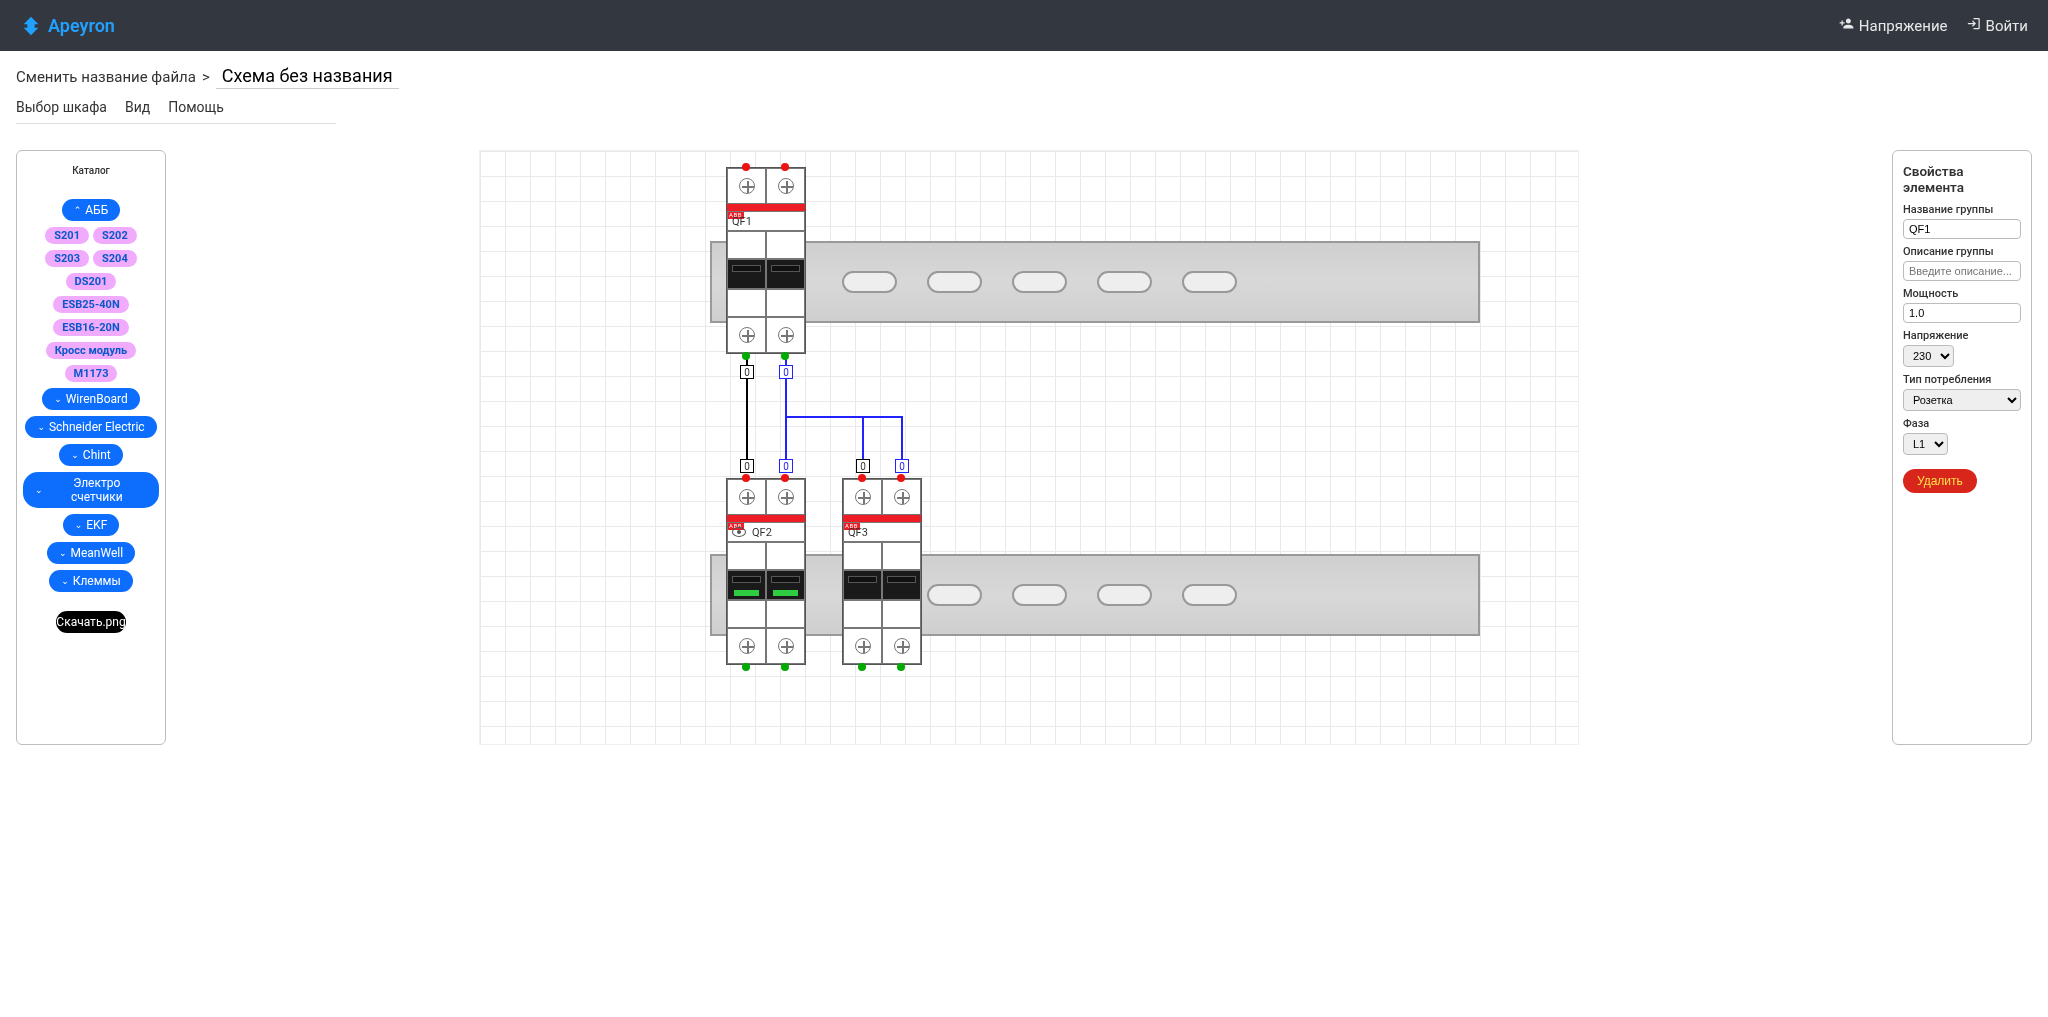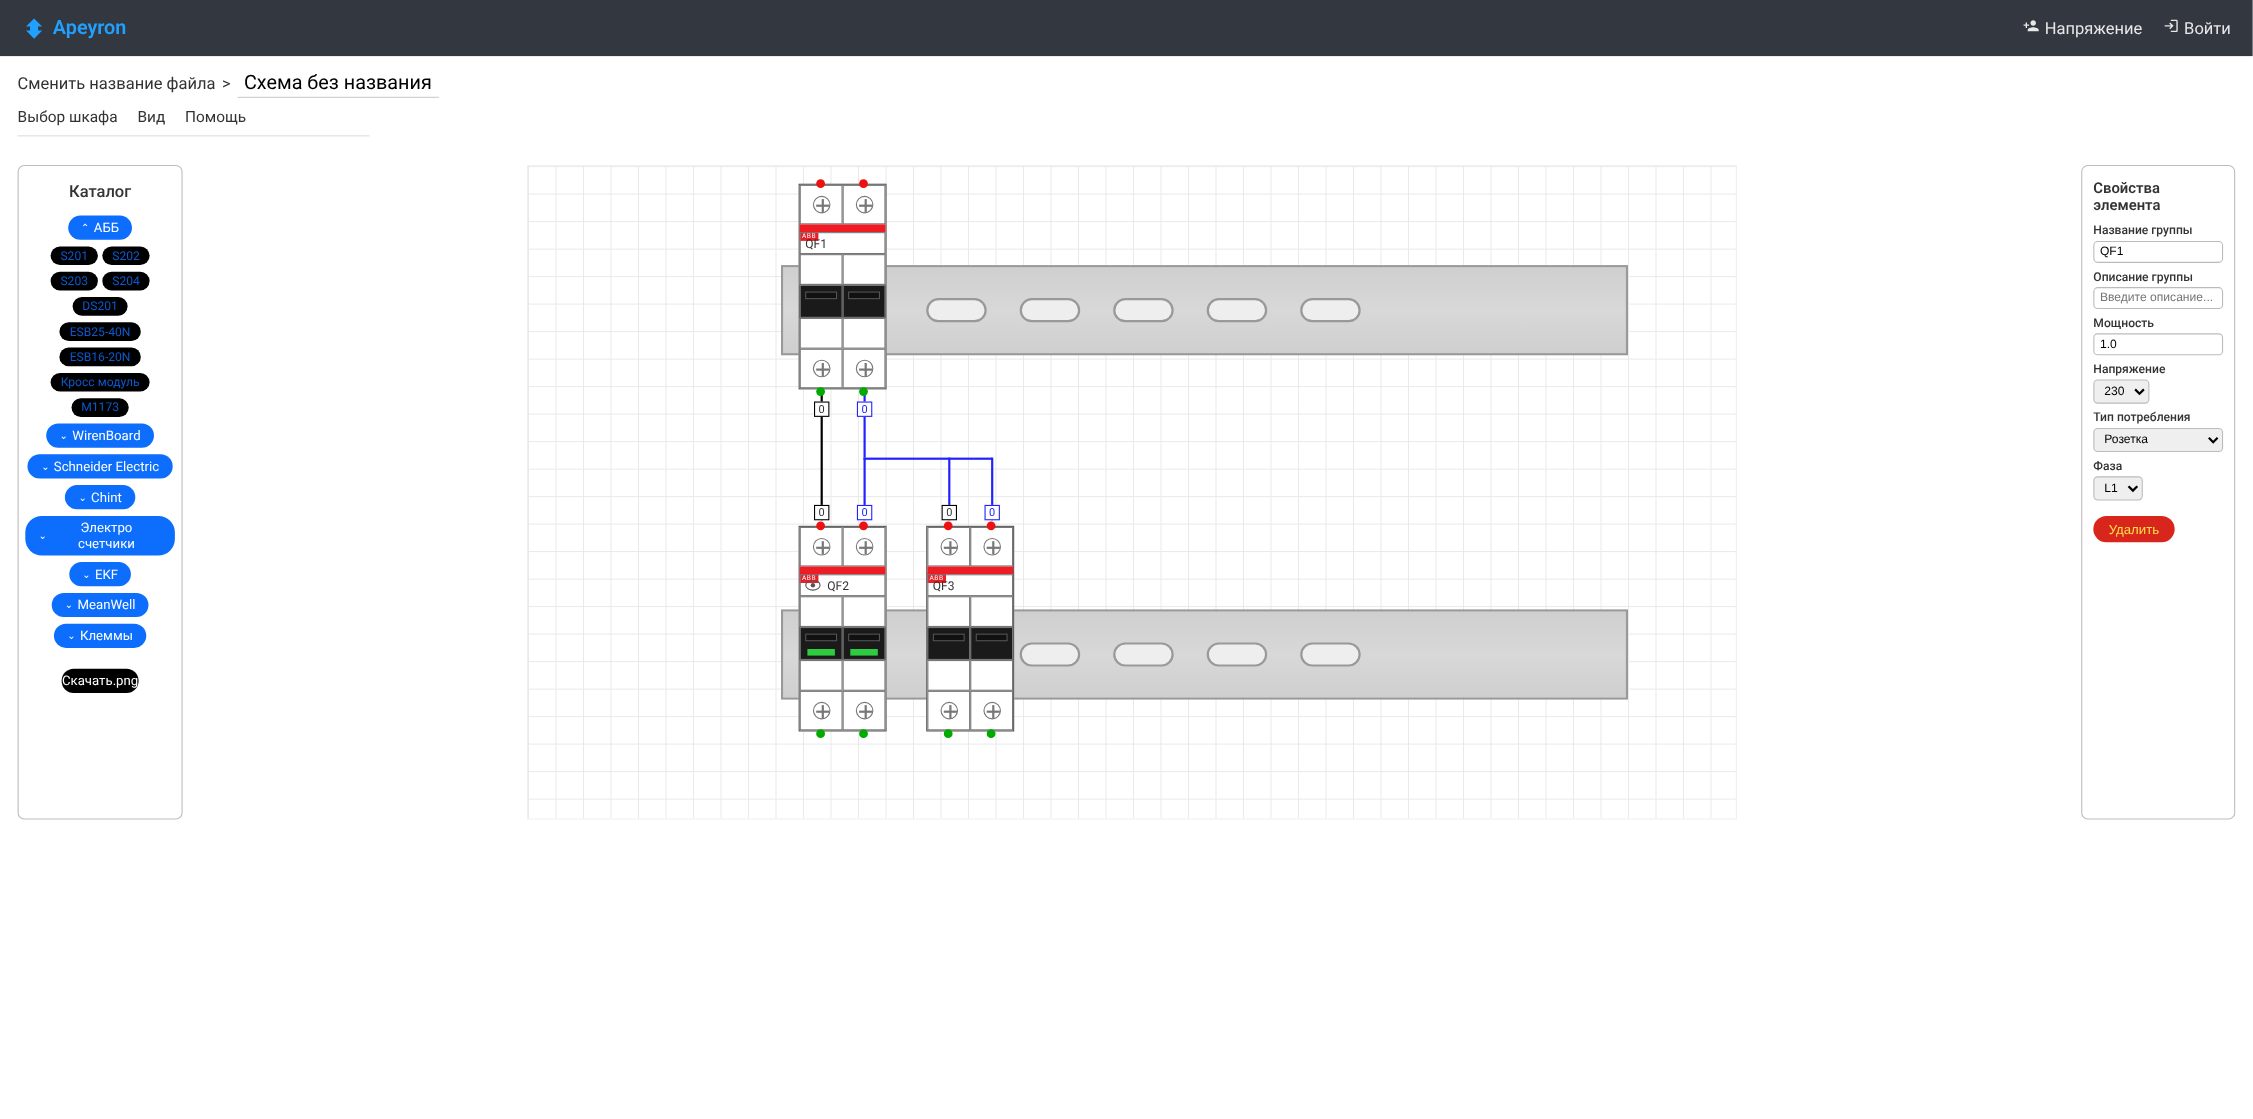--- a/index.html
+++ b/index.html
@@ -25,23 +25,23 @@
   .title-row .name { color: #000; border-bottom: 1px solid #ccc; padding: 0 6px 2px; font-size: 18px; }
   .sub-menu { display: flex; gap: 18px; margin-top: 10px; font-size: 14px; border-bottom: 1px solid #ddd; padding-bottom: 8px; width: 320px; }
   .sub-menu span { cursor: pointer; }
 
   
   .main { display: flex; gap: 16px; padding: 16px; height: calc(100% - 160px); }
   .panel { background: #fff; border: 1px solid #bdbdbd; border-radius: 6px; }
 
   
   .catalog { width: 150px; padding: 14px 6px 24px; display: flex; flex-direction: column; align-items: center; }
-  .catalog h3 { font-size: 15px; font-weight: 500; margin-bottom: 10px; }
+  .catalog h3 { font-size: 10px; font-weight: 500; margin-bottom: 20px; }
   .pill { background: #0d6efd; color: #fff; border-radius: 15px; padding: 4px 12px; font-size: 12px; margin: 3px 0; display: inline-flex; align-items: center; gap: 4px; cursor: pointer; text-align: center; }
-  .pill.light { background: #000000; color: #0a58ca; }
+  .pill.light { background: #f0abfc; color: #0a58ca; font-weight: bold; }
   .pill.small { font-size: 11px; padding: 2px 9px; }
   .pill .chev { font-size: 9px; }
   .pill-row { display: flex; gap: 4px; }
   .download { background: #000; color: #fff; border-radius: 15px; padding: 4px 0; font-size: 12px; margin-top: 16px; cursor: pointer; }
 
   
   .canvas-wrap { flex: 1; display: flex; justify-content: center; }
   .canvas { width: 1100px; height: 595px; background: #fff;
     background-image: linear-gradient(#e9e9e9 1px, transparent 1px), linear-gradient(90deg, #e9e9e9 1px, transparent 1px);
     background-size: 25px 25px; position: relative; border: 1px solid #f0f0f0; }

